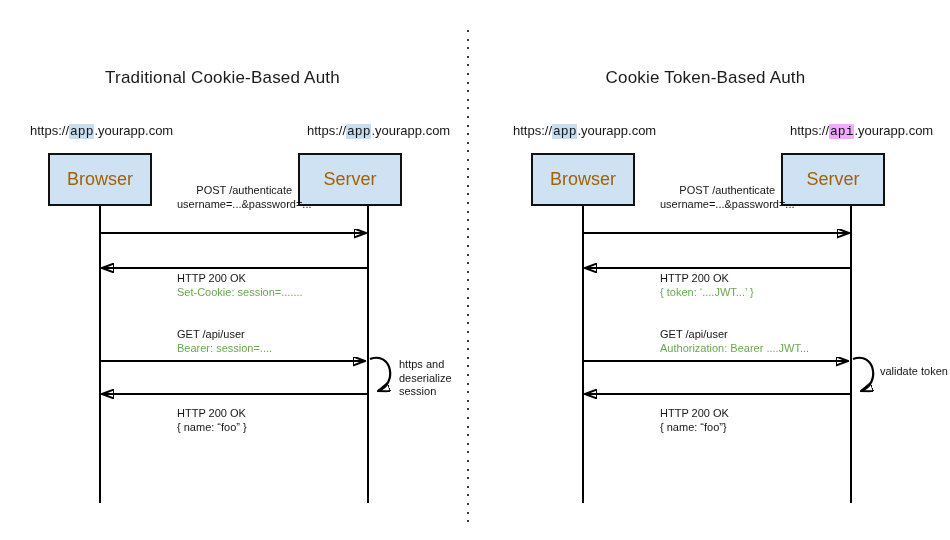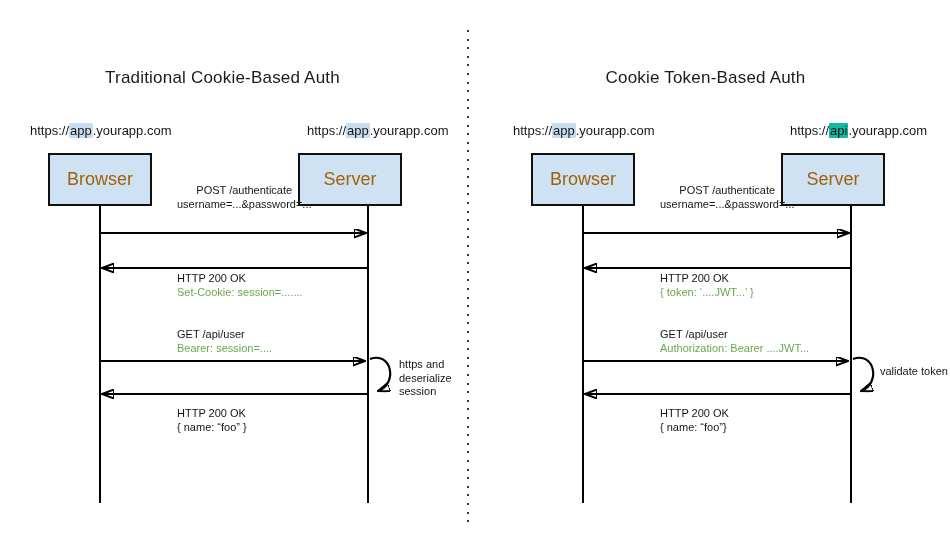--- a/index.html
+++ b/index.html
@@ -11,23 +11,23 @@
   .panel-left  { left:0; }
   .panel-right { left:483px; }
 
   .title {
     position:absolute; top:42px; left:0; width:445px; text-align:center;
     font-size:17px; color:#1b1b1b; letter-spacing:.2px;
   }
   .url { position:absolute; top:97px; font-size:13px; color:#161616; white-space:nowrap; }
   .url-browser { left:30px; }
   .url-server  { left:307px; }
-  .hl { padding:0 1px; border-radius:1px; }
+  .hl { padding:0 1px; border-radius:1px;font-family:Liberation Mono, monospace; }
   .hl-blue  { background:#c9ddf1; }
-  .hl-green { background:#14b8a6; }
+  .hl-green { background:#f0abfc; }
 
   .box {
     position:absolute; top:127px; width:104px; height:53px; box-sizing:border-box;
     background:#cfe2f3; border:2px solid #111111;
     display:flex; align-items:center; justify-content:center;
     font-size:18px; color:#a16207;
   }
   .box-browser { left:48px; }
   .box-server  { left:298px; }
 

